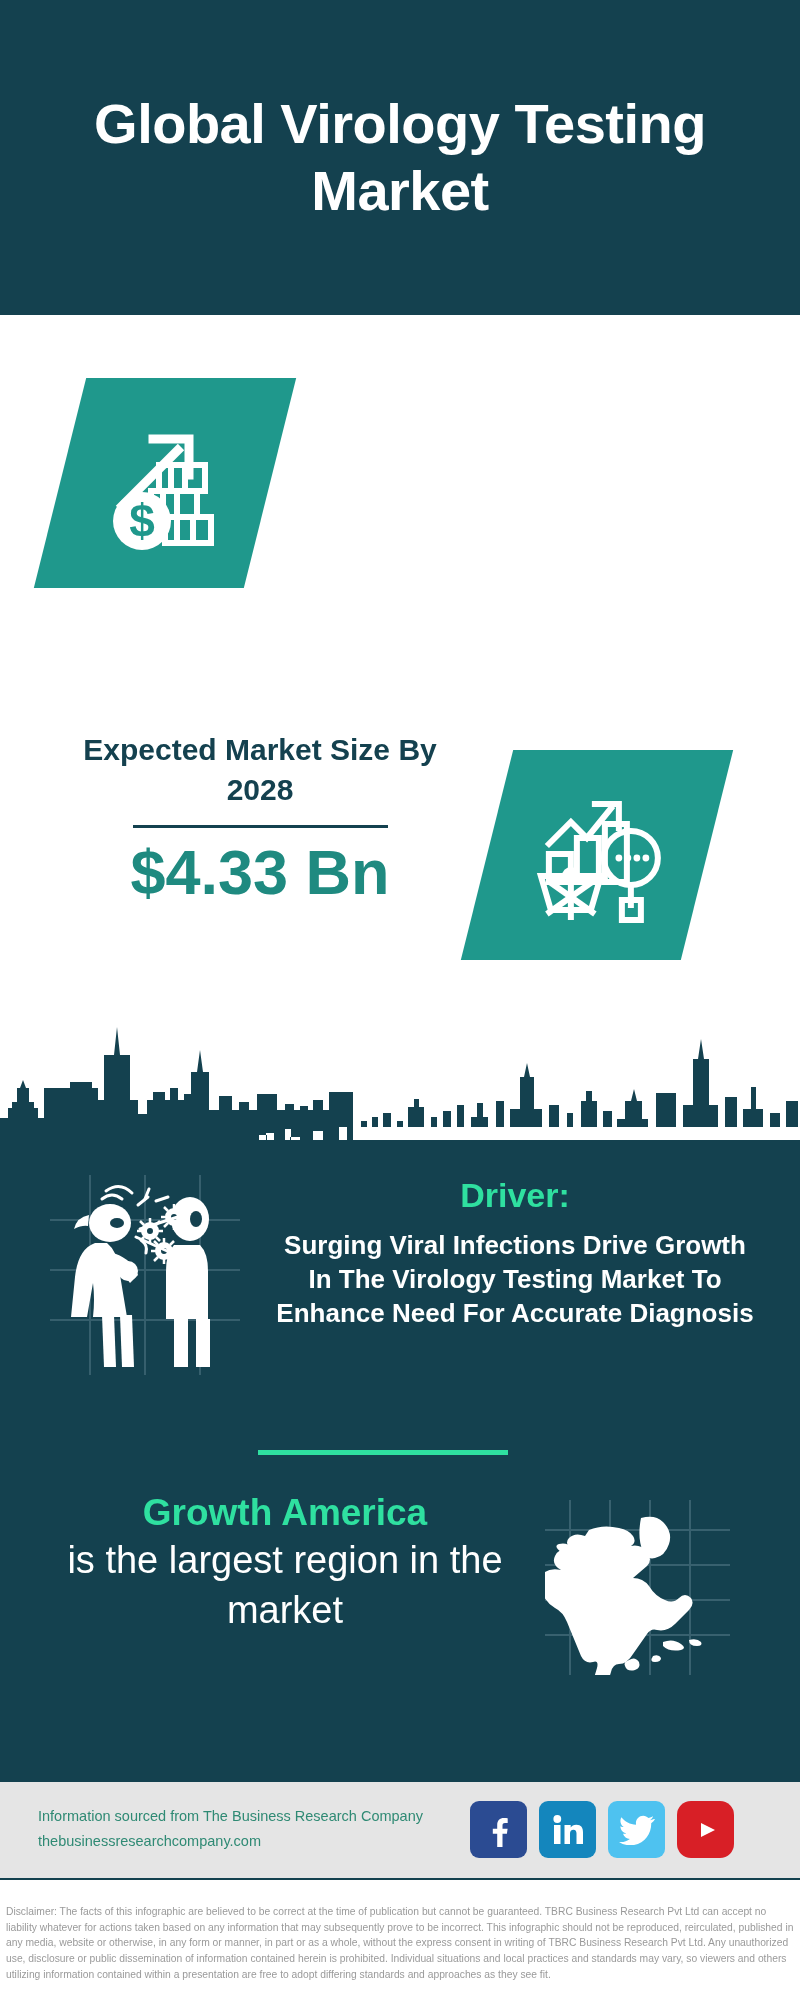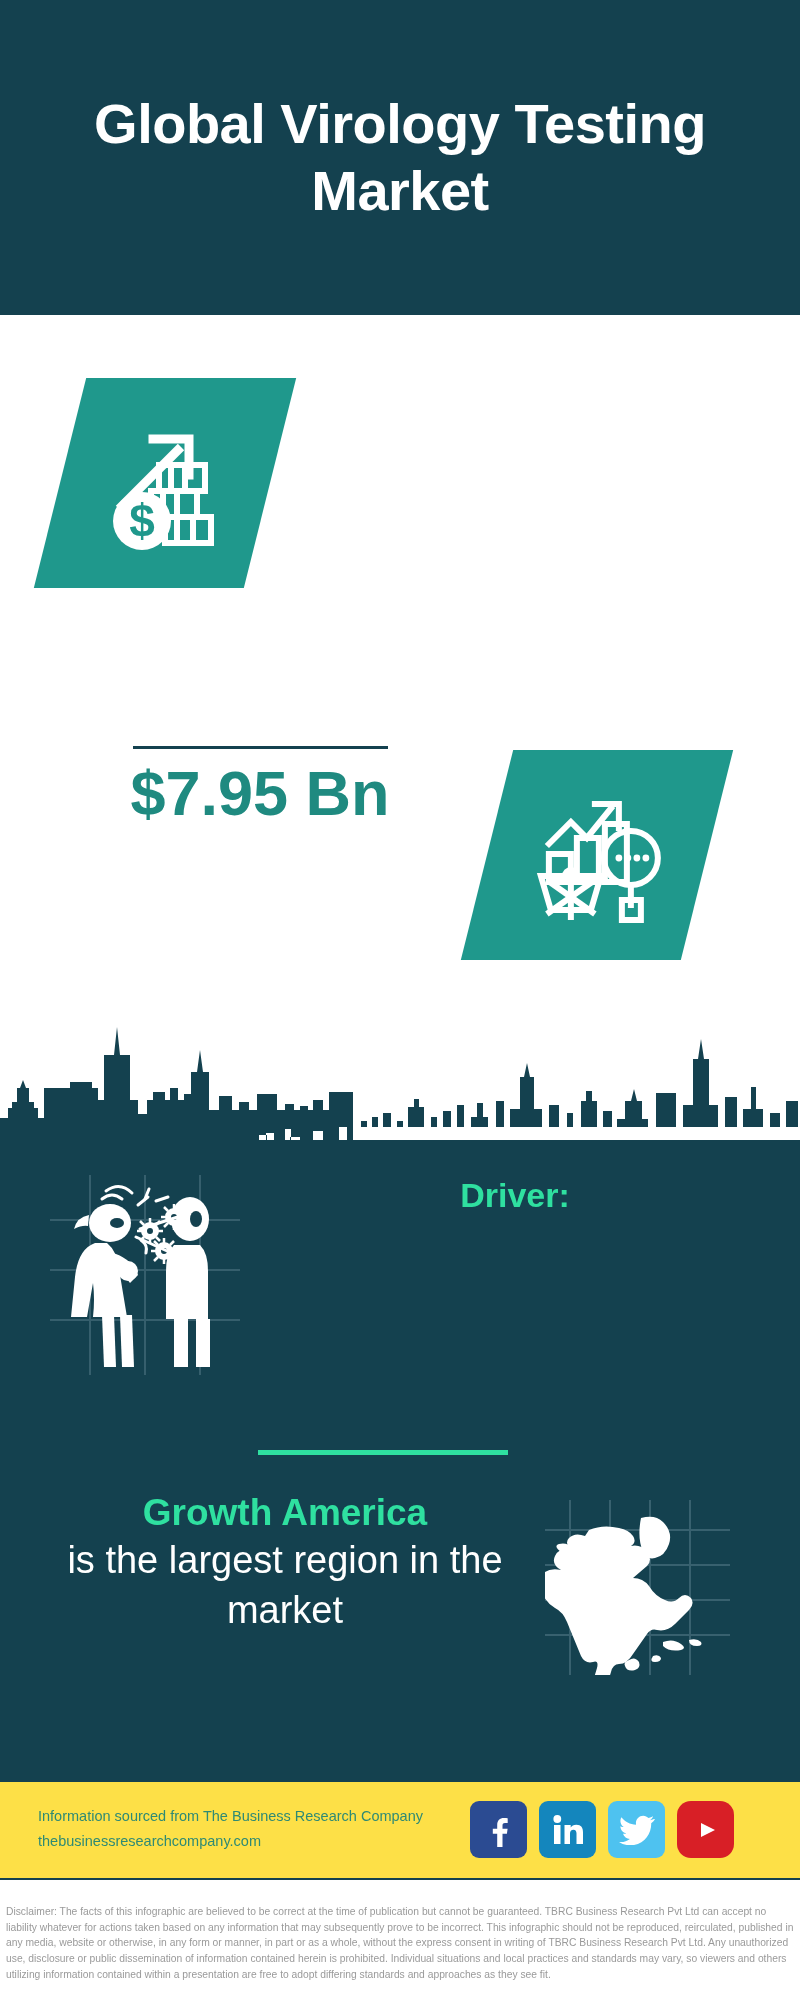--- a/index.html
+++ b/index.html
@@ -129,21 +129,21 @@
     font-size:38px;
     font-weight:normal;
     line-height:1.3;
   }
   .region-map { position:absolute; left:545px; top:10px; width:185px; height:175px; }
 
   
   .footer {
     position:absolute; left:0; top:1780px;
     width:800px; height:100px;
-    background:#fde047;
+    background:#e5e5e5;
     border-top:2px solid #14414f;
     border-bottom:2px solid #14414f;
   }
   .footer-src {
     position:absolute; left:38px; top:22px;
     width:430px;
     color:#2f8a74;
     font-size:14.5px;
     line-height:1.75;
   }
@@ -195,22 +195,23 @@
           <line x1="82" y1="104" x2="82" y2="130"></line>
           <line x1="98" y1="104" x2="98" y2="130"></line>
         </g>
         <circle cx="47" cy="108" r="29" fill="#fff"></circle>
         <text x="47" y="124" font-family="Liberation Sans, sans-serif" font-size="46" font-weight="bold" fill="#1f988c" text-anchor="middle">$</text>
       </svg>
     </div>
   </div>
 
   <div class="stat-block stat-block-2">
+    <div class="stat-label">Expected Market Size By 2028</div>
     <div class="stat-rule"></div>
-    <div class="stat-value">$7.95 Bn</div>
+    <div class="stat-value">$4.33 Bn</div>
   </div>
   <div class="para para-right">
     <div class="para-inner">
       <svg width="140" height="135" viewBox="0 0 140 135">
         <g fill="none" stroke="#fff" stroke-width="6">
           <path d="M20 58 L44 34 L60 50 L86 18"></path>
           <path d="M68 16 L92 16 L92 40" stroke-linecap="square"></path>
           <rect x="22" y="66" width="22" height="28"></rect>
           <rect x="50" y="50" width="22" height="44"></rect>
           <rect x="78" y="36" width="22" height="58"></rect>
@@ -318,20 +319,21 @@
             <path d="M106 26 l12 -4"></path>
           <path d="M86 62 l40 18"></path>
             <path d="M90 54 l44 -14"></path>
           <path d="M52 24 q10 -8 20 0"></path>
             <path d="M56 16 q14 -10 26 2"></path>
           <path d="M92 66 q6 4 4 12"></path>
         </g>
       </svg>
       <div class="driver-text">
         <div class="driver-heading">Driver:</div>
+        <div class="driver-body">Surging Viral Infections Drive Growth In The Virology Testing Market To Enhance Need For Accurate Diagnosis</div>
       </div>
     </div>
   </div>
 
   <div class="mint-divider"></div>
 
   <div class="region-wrap">
     <div class="region-text">
       <div class="region-name">Growth America</div>
       <div class="region-sub">is the largest region in the market</div>

